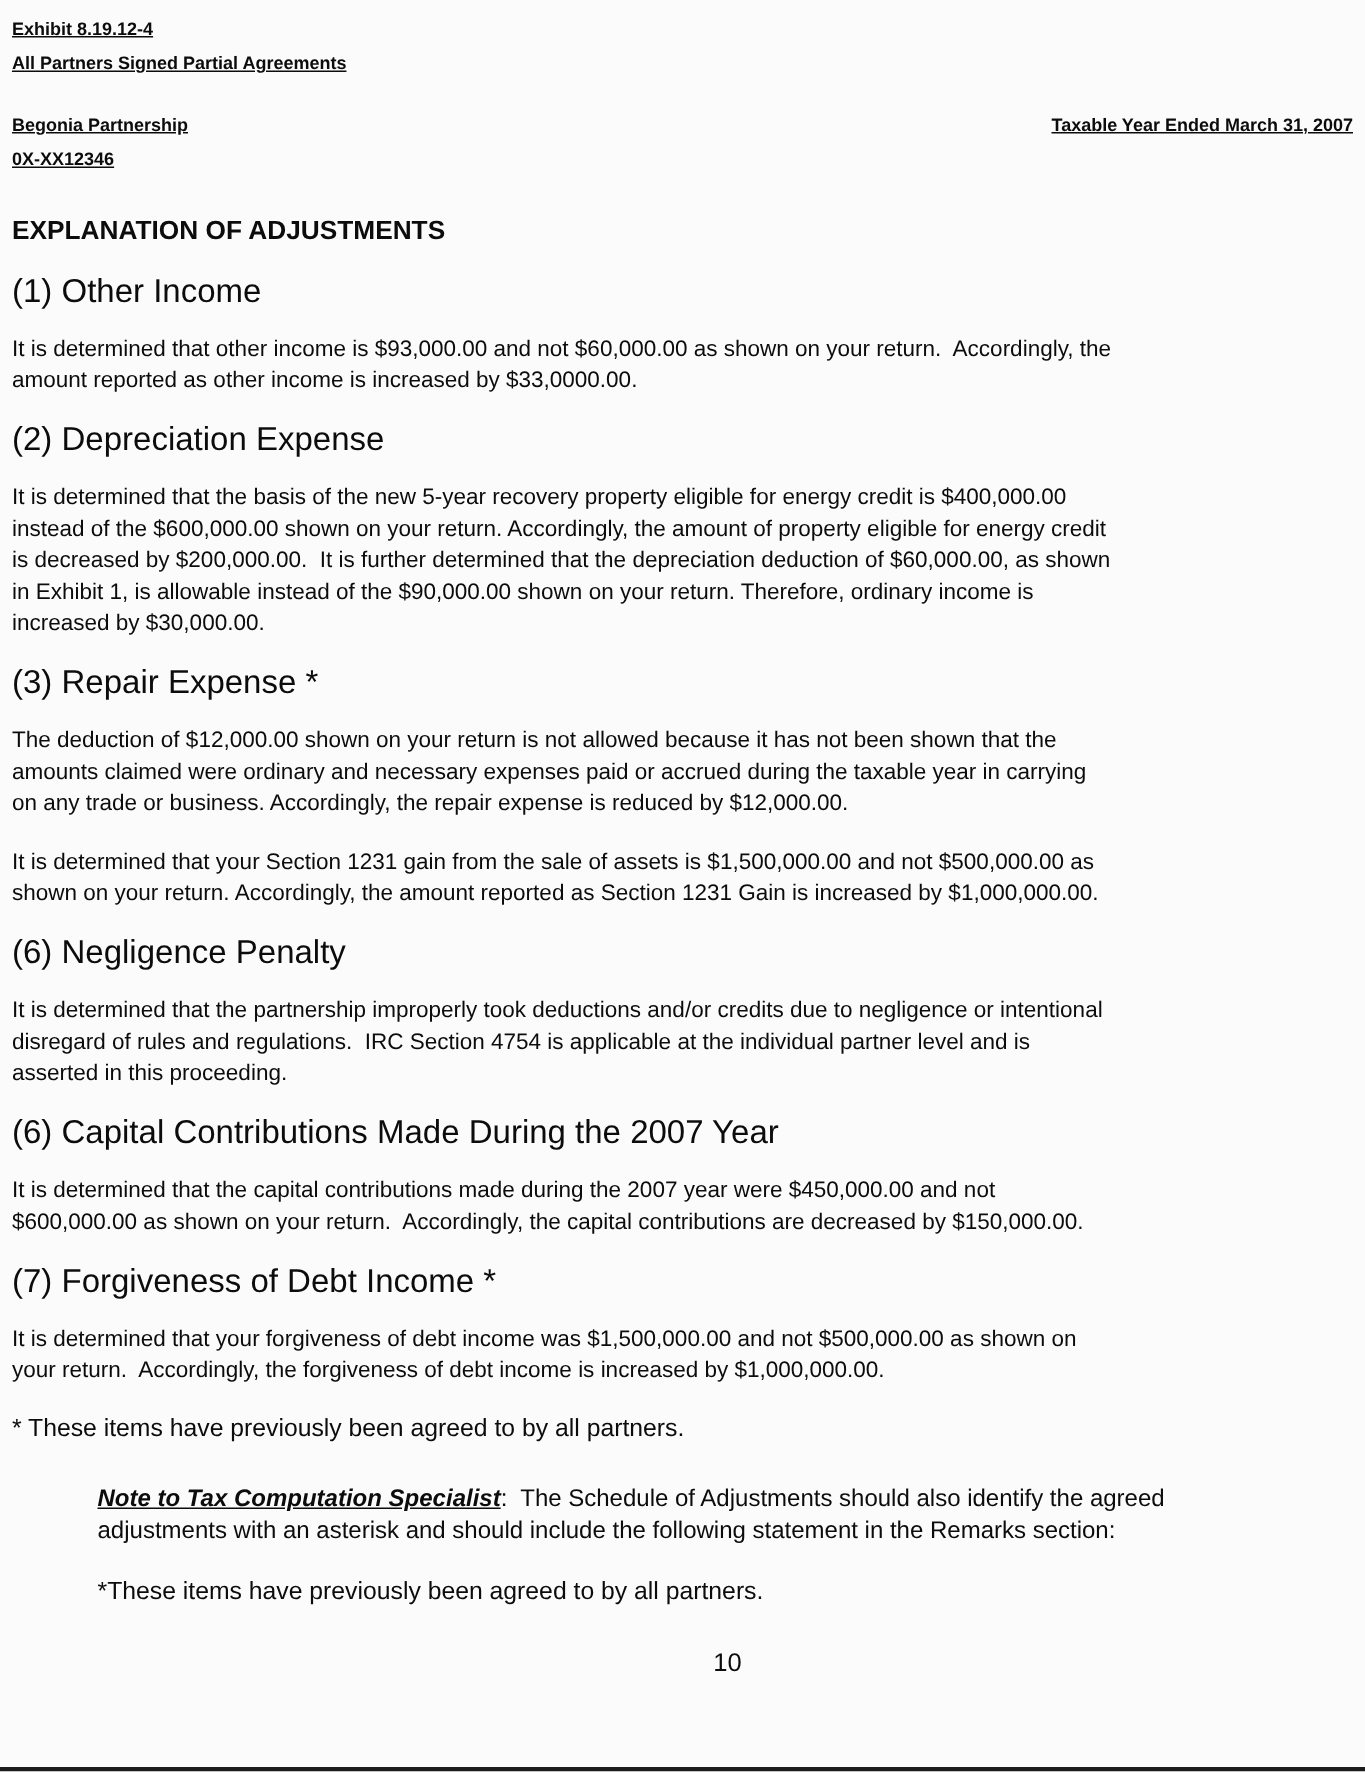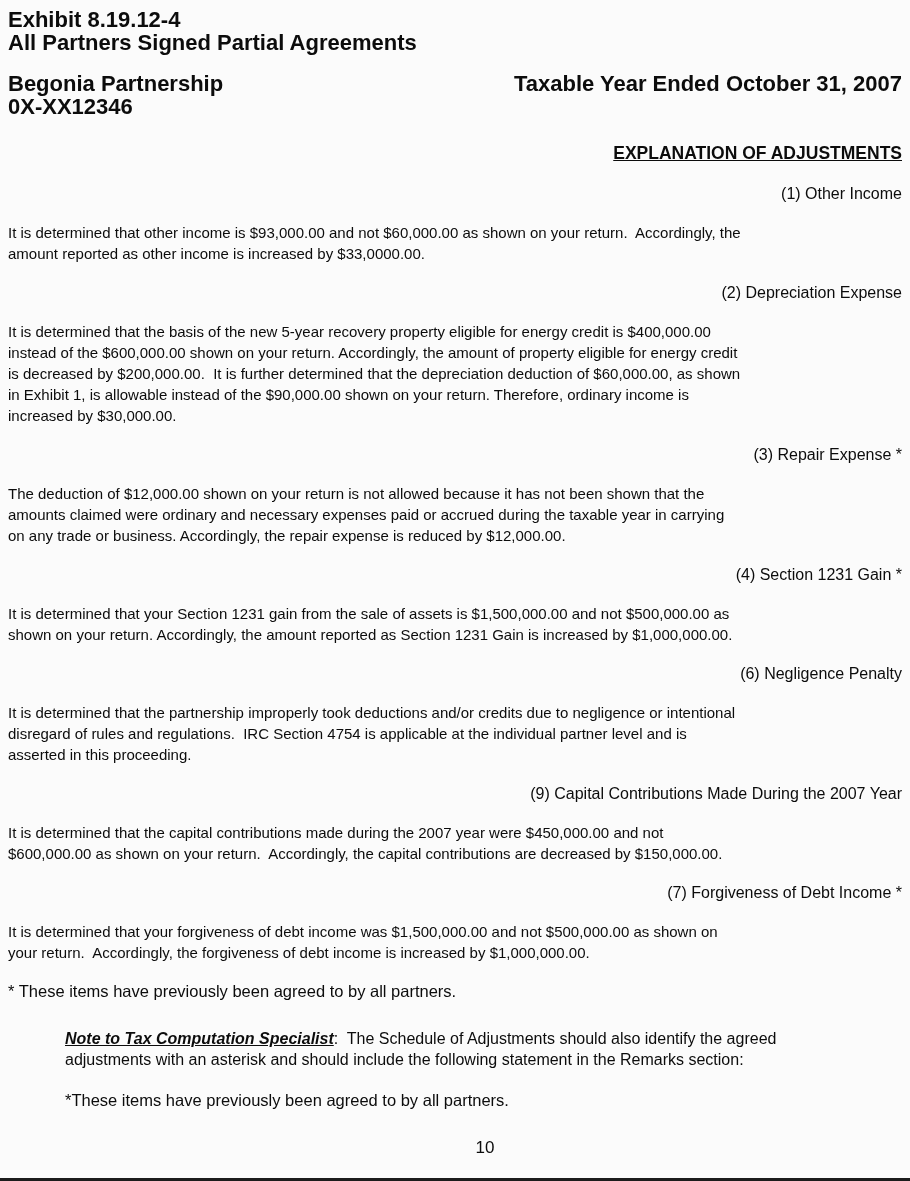--- a/index.html
+++ b/index.html
@@ -15,44 +15,43 @@
     position: relative;
     overflow: hidden;
   }
   .page {
     padding: 8px 8px 0 8px;
     box-sizing: border-box;
     width: 910px;
   }
   .hdr-line {
     font-weight: bold;
-    font-size: 22px;
+    font-size: 12px;
     line-height: 23px;
     white-space: pre-wrap;
+    text-decoration: underline;
   }
   .meta-row {
     display: flex;
     justify-content: space-between;
     align-items: flex-start;
     margin-top: 18px;
   }
   .doc-title {
     font-size: 17.5px;
     font-weight: bold;
-    text-decoration: underline;
-    text-align: right;
+    text-align: left;
     margin: 24px 0 0 0;
     line-height: 23px;
   }
   .section-heading {
-    font-size: 16px;
+    font-size: 22px;
     line-height: 21px;
     margin: 18px 0 0 0;
     white-space: pre-wrap;
-    text-align: right;
   }
   .para {
     font-size: 15px;
     line-height: 21px;
     margin: 18px 0 0 0;
     max-width: 896px;
     white-space: pre-wrap;
   }
   .footnote {
     font-size: 16.5px;
@@ -102,21 +101,21 @@
 <div class="page">
 
   <div class="hdr-line">Exhibit 8.19.12-4</div>
   <div class="hdr-line">All Partners Signed Partial Agreements</div>
 
   <div class="meta-row">
     <div>
       <div class="hdr-line">Begonia Partnership</div>
       <div class="hdr-line">0X-XX12346</div>
     </div>
-    <div class="hdr-line">Taxable Year Ended October 31, 2007</div>
+    <div class="hdr-line">Taxable Year Ended March 31, 2007</div>
   </div>
 
   <h1 class="doc-title">EXPLANATION OF ADJUSTMENTS</h1>
 
   <div>
     <div class="section-heading">(1) Other Income</div>
     <p class="para">It is determined that other income is $93,000.00 and not $60,000.00 as shown on your return.  Accordingly, the
 amount reported as other income is increased by $33,0000.00.</p>
   </div>
 
@@ -130,34 +129,33 @@
   </div>
 
   <div>
     <div class="section-heading">(3) Repair Expense *</div>
     <p class="para">The deduction of $12,000.00 shown on your return is not allowed because it has not been shown that the
 amounts claimed were ordinary and necessary expenses paid or accrued during the taxable year in carrying
 on any trade or business. Accordingly, the repair expense is reduced by $12,000.00.</p>
   </div>
 
   <div>
-    <div class="section-heading">(4) Section 1231 Gain *</div>
     <p class="para">It is determined that your Section 1231 gain from the sale of assets is $1,500,000.00 and not $500,000.00 as
 shown on your return. Accordingly, the amount reported as Section 1231 Gain is increased by $1,000,000.00.</p>
   </div>
 
   <div>
     <div class="section-heading">(6) Negligence Penalty</div>
     <p class="para">It is determined that the partnership improperly took deductions and/or credits due to negligence or intentional
 disregard of rules and regulations.  IRC Section 4754 is applicable at the individual partner level and is
 asserted in this proceeding.</p>
   </div>
 
   <div>
-    <div class="section-heading">(9) Capital Contributions Made During the 2007 Year</div>
+    <div class="section-heading">(6) Capital Contributions Made During the 2007 Year</div>
     <p class="para">It is determined that the capital contributions made during the 2007 year were $450,000.00 and not
 $600,000.00 as shown on your return.  Accordingly, the capital contributions are decreased by $150,000.00.</p>
   </div>
 
   <div>
     <div class="section-heading">(7) Forgiveness of Debt Income *</div>
     <p class="para">It is determined that your forgiveness of debt income was $1,500,000.00 and not $500,000.00 as shown on
 your return.  Accordingly, the forgiveness of debt income is increased by $1,000,000.00.</p>
   </div>
 

